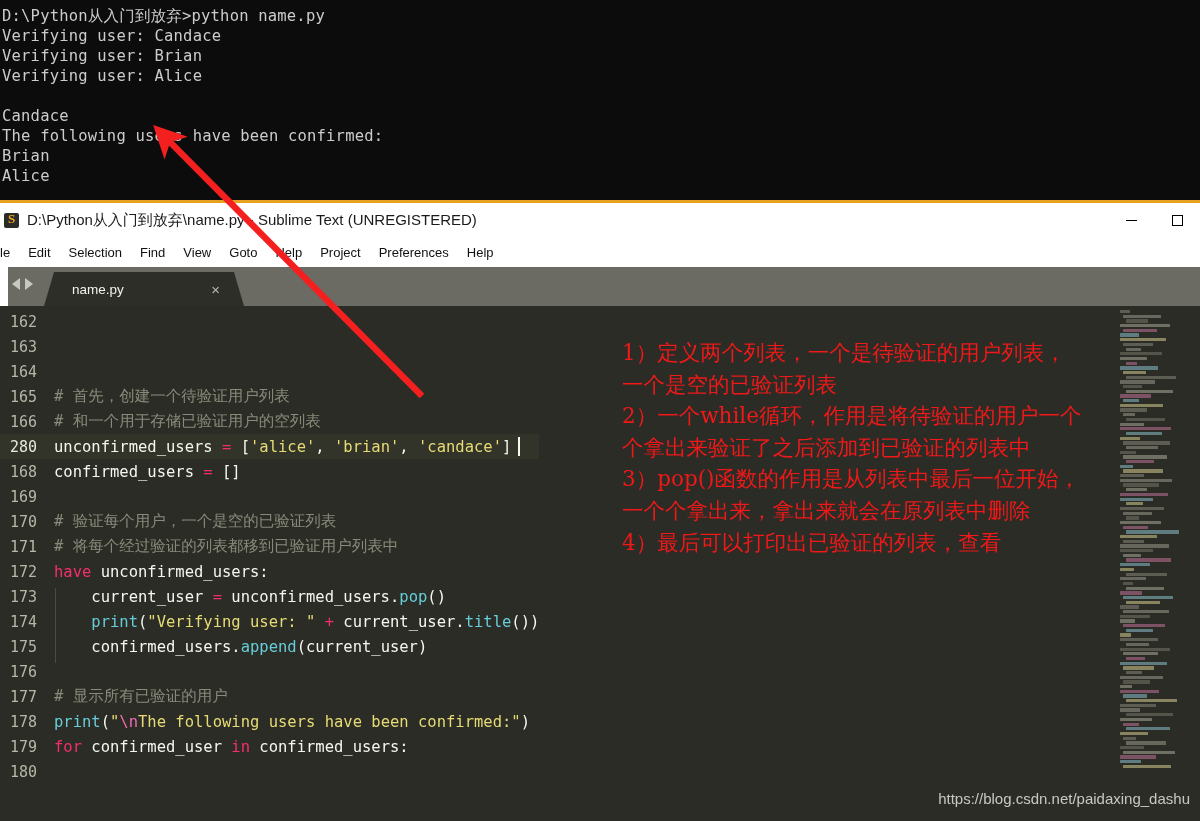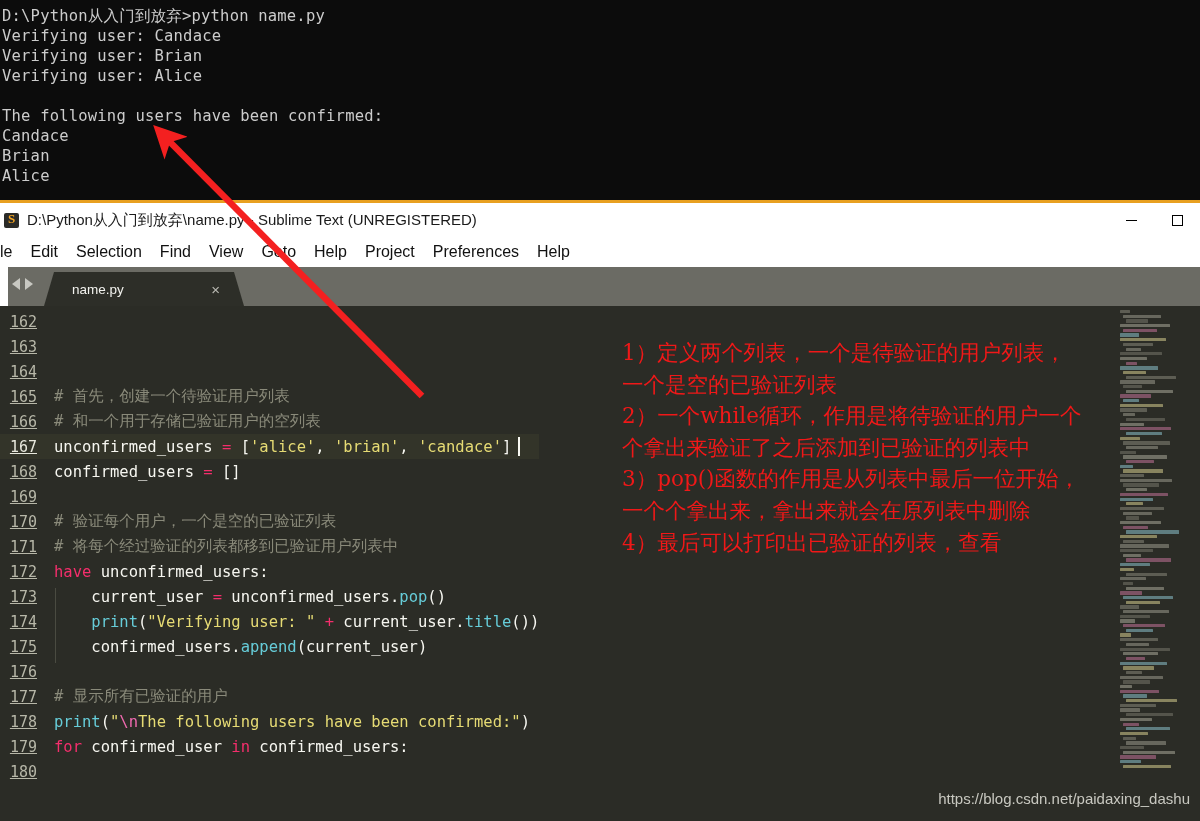--- a/index.html
+++ b/index.html
@@ -67,21 +67,21 @@
 
   
   .menubar {
     position: absolute; left: 0; top: 237px;
     width: 1200px; height: 30px;
     background: #ffffff;
     display: flex; align-items: center;
     padding-left: 0px;
   }
   .menu-item {
-    font-size: 16px; color: #111111;
+    font-size: 13px; color: #111111;
     padding: 0 9px; white-space: nowrap;
     cursor: default;
   }
   .menu-item:first-child { padding-left: 0px; }
 
   
   .tabbar {
     position: absolute; left: 8px; top: 267px;
     width: 1200px; height: 39px;
     background: #6b6b64;
@@ -123,21 +123,21 @@
   }
   .code-rows { position: absolute; left: 0; top: 3px; }
   .code-row {
     display: flex; height: 25px; align-items: center;
     white-space: pre;
   }
   .code-row.active { background: #333429; }
   .gutter {
     width: 44px; text-align: right; padding-right: 7px;
     font-family: "DejaVu Sans Mono", "Liberation Mono", monospace;
-    font-size: 15px; color: #b7b7a8; flex: none; text-decoration: underline;
+    font-size: 15px; color: #b7b7a8; flex: none;
   }
   .code-row.active .gutter { color: #e8e8dd; }
   .code {
     font-family: "DejaVu Sans Mono", "Liberation Mono", monospace;
     font-size: 15.5px; color: #f6f6f0;
     padding-left: 10px; position: relative;
   }
   .cmt  { color: #8a8a7a; }
   .kw   { color: #f42e6c; }
   .str  { color: #e6db74; }
@@ -192,22 +192,22 @@
 
 <div id="root">
 
   <div class="console">
     <div id="console-lines">
         <div class="console-line">D:\Python从入门到放弃&gt;python name.py</div>
         <div class="console-line">Verifying user: Candace</div>
         <div class="console-line">Verifying user: Brian</div>
         <div class="console-line">Verifying user: Alice</div>
         <div class="console-line blank">&nbsp;</div>
+        <div class="console-line">Candace</div>
         <div class="console-line">The following users have been confirmed:</div>
-        <div class="console-line">Candace</div>
         <div class="console-line">Brian</div>
         <div class="console-line">Alice</div>
       </div>
   </div>
 
   <div class="titlebar">
     <div class="app-icon"></div>
     <span class="title-text">D:\Python从入门到放弃\name.py - Sublime Text (UNREGISTERED)</span>
     <div class="win-controls">
       <div class="win-btn">
@@ -243,21 +243,21 @@
     </div>
   </div>
 
   <div class="editor">
     <div class="code-rows" id="code-rows">
         <div class="code-row"><div class="gutter">162</div><div class="code"></div></div>
         <div class="code-row"><div class="gutter">163</div></div>
         <div class="code-row"><div class="gutter">164</div><div class="code"></div></div>
         <div class="code-row"><div class="gutter">165</div><div class="code"><span class="cmt"># 首先，创建一个待验证用户列表</span></div></div>
         <div class="code-row"><div class="gutter">166</div><div class="code"><span class="cmt"># 和一个用于存储已验证用户的空列表</span></div></div>
-        <div class="code-row active"><div class="gutter">167</div><div class="code"><span class="pun">unconfirmed_users </span><span class="op">=</span><span class="pun"> [</span><span class="str">'alice'</span><span class="pun">, </span><span class="str">'brian'</span><span class="pun">, </span><span class="str">'candace'</span><span class="pun">]</span><span class="caret"></span></div></div>
+        <div class="code-row active"><div class="gutter">280</div><div class="code"><span class="pun">unconfirmed_users </span><span class="op">=</span><span class="pun"> [</span><span class="str">'alice'</span><span class="pun">, </span><span class="str">'brian'</span><span class="pun">, </span><span class="str">'candace'</span><span class="pun">]</span><span class="caret"></span></div></div>
         <div class="code-row"><div class="gutter">168</div><div class="code"><span class="pun">confirmed_users </span><span class="op">=</span><span class="pun"> []</span></div></div>
         <div class="code-row"><div class="gutter">169</div><div class="code"></div></div>
         <div class="code-row"><div class="gutter">170</div><div class="code"><span class="cmt"># 验证每个用户，一个是空的已验证列表</span></div></div>
         <div class="code-row"><div class="gutter">171</div><div class="code"><span class="cmt"># 将每个经过验证的列表都移到已验证用户列表中</span></div></div>
         <div class="code-row"><div class="gutter">172</div><div class="code"><span class="kw">have</span><span class="pun"> unconfirmed_users:</span></div></div>
         <div class="code-row"><div class="gutter">173</div><div class="code"><span class="pun">    current_user </span><span class="op">=</span><span class="pun"> unconfirmed_users.</span><span class="fn">pop</span><span class="pun">()</span><span class="indent-guide" style="left: 11px; top: 0px; height: 25px;"></span></div></div>
         <div class="code-row"><div class="gutter">174</div><div class="code"><span class="pun">    </span><span class="fn">print</span><span class="pun">(</span><span class="str">"Verifying user: "</span><span class="pun"> </span><span class="op">+</span><span class="pun"> current_user.</span><span class="fn">title</span><span class="pun">())</span><span class="indent-guide" style="left: 11px; top: 0px; height: 25px;"></span></div></div>
         <div class="code-row"><div class="gutter">175</div><div class="code"><span class="pun">    confirmed_users.</span><span class="fn">append</span><span class="pun">(current_user)</span><span class="indent-guide" style="left: 11px; top: 0px; height: 25px;"></span></div></div>
         <div class="code-row"><div class="gutter">176</div><div class="code"></div></div>
         <div class="code-row"><div class="gutter">177</div><div class="code"><span class="cmt"># 显示所有已验证的用户</span></div></div>

